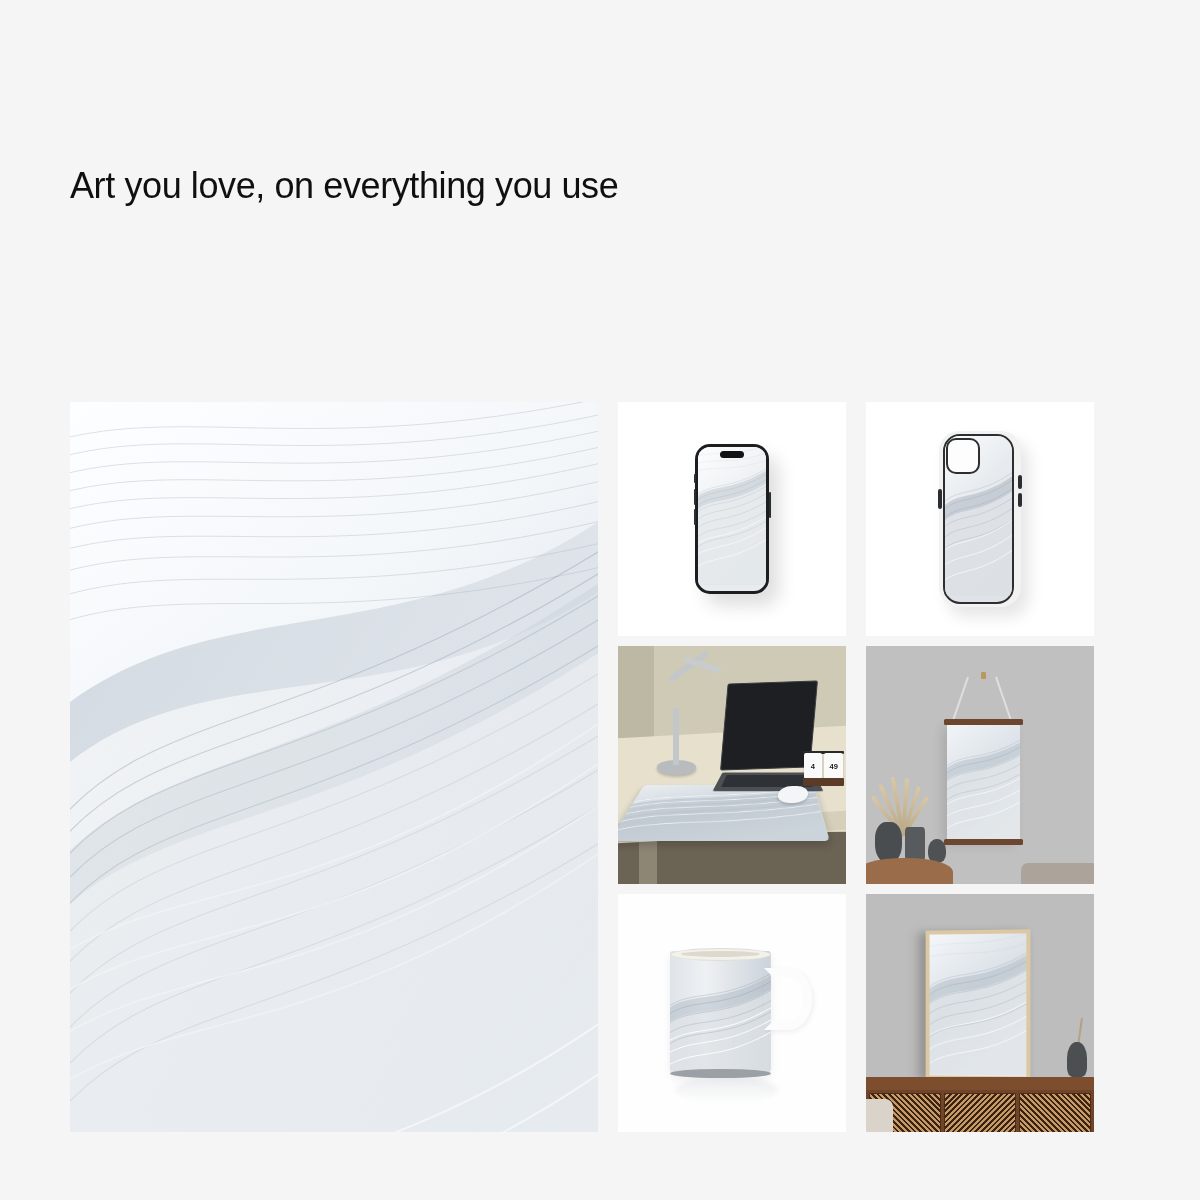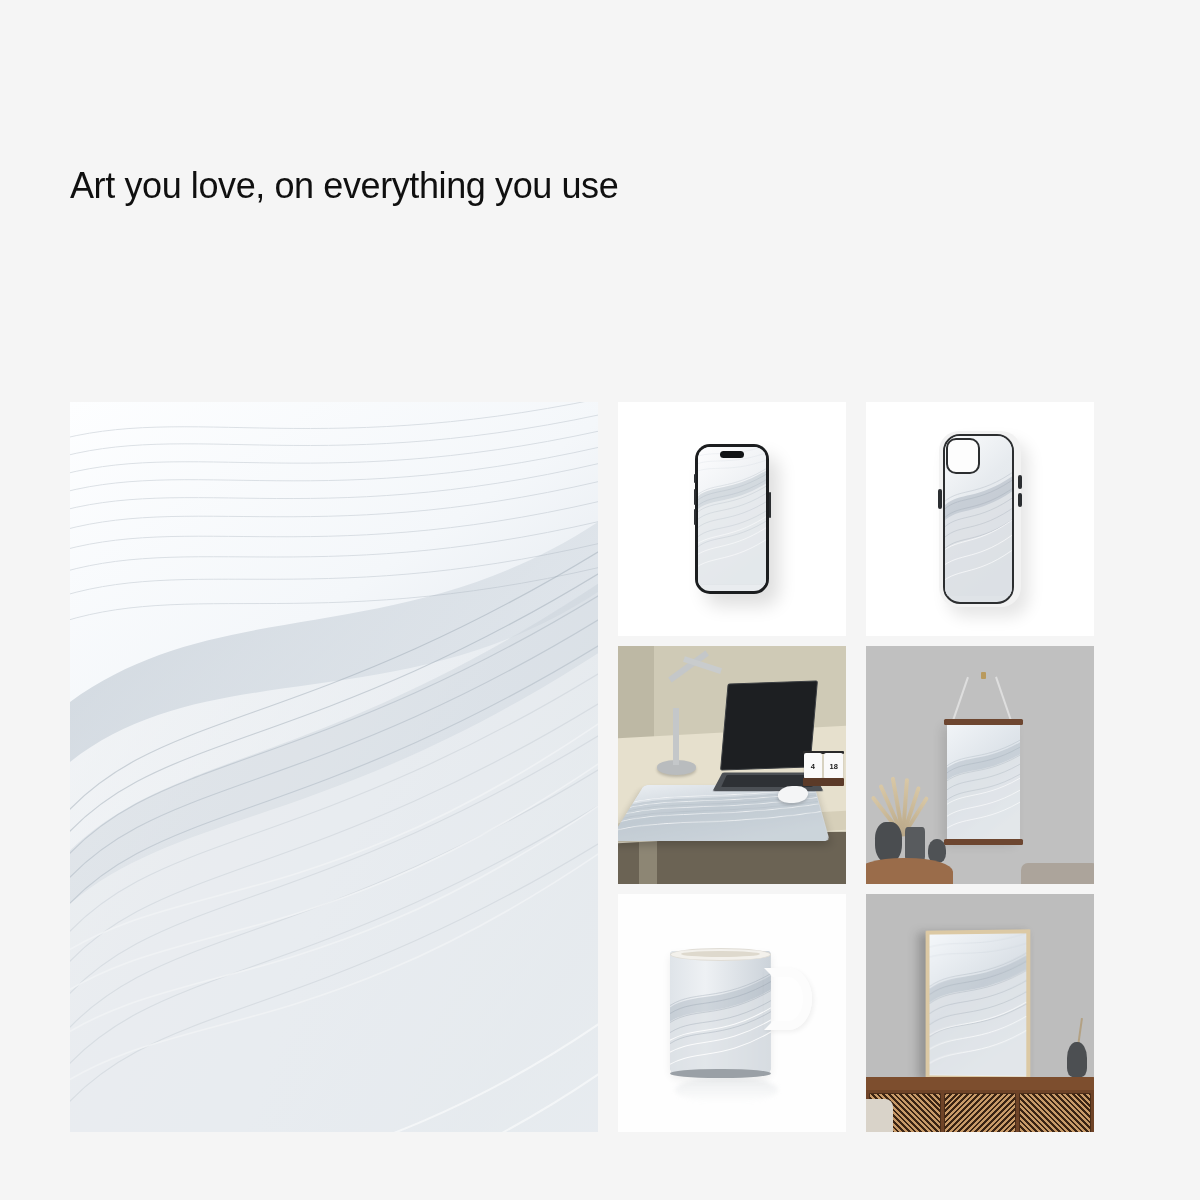--- a/index.html
+++ b/index.html
@@ -484,21 +484,21 @@
           <div class="laptop-base">
             <div class="kb"></div>
           </div>
         </div>
 
         <div class="mouse"></div>
 
         <div class="cal">
           <div class="cal-bar"></div>
           <div class="cal-card m">4</div>
-          <div class="cal-card d">18</div>
+          <div class="cal-card d">49</div>
           <div class="cal-stand"></div>
         </div>
       </div>
     </div>
 
     <div class="tile">
       <div class="hang-scene">
         <div class="hang-nail"></div>
         <div class="hang-str-l"></div>
         <div class="hang-str-r"></div>

